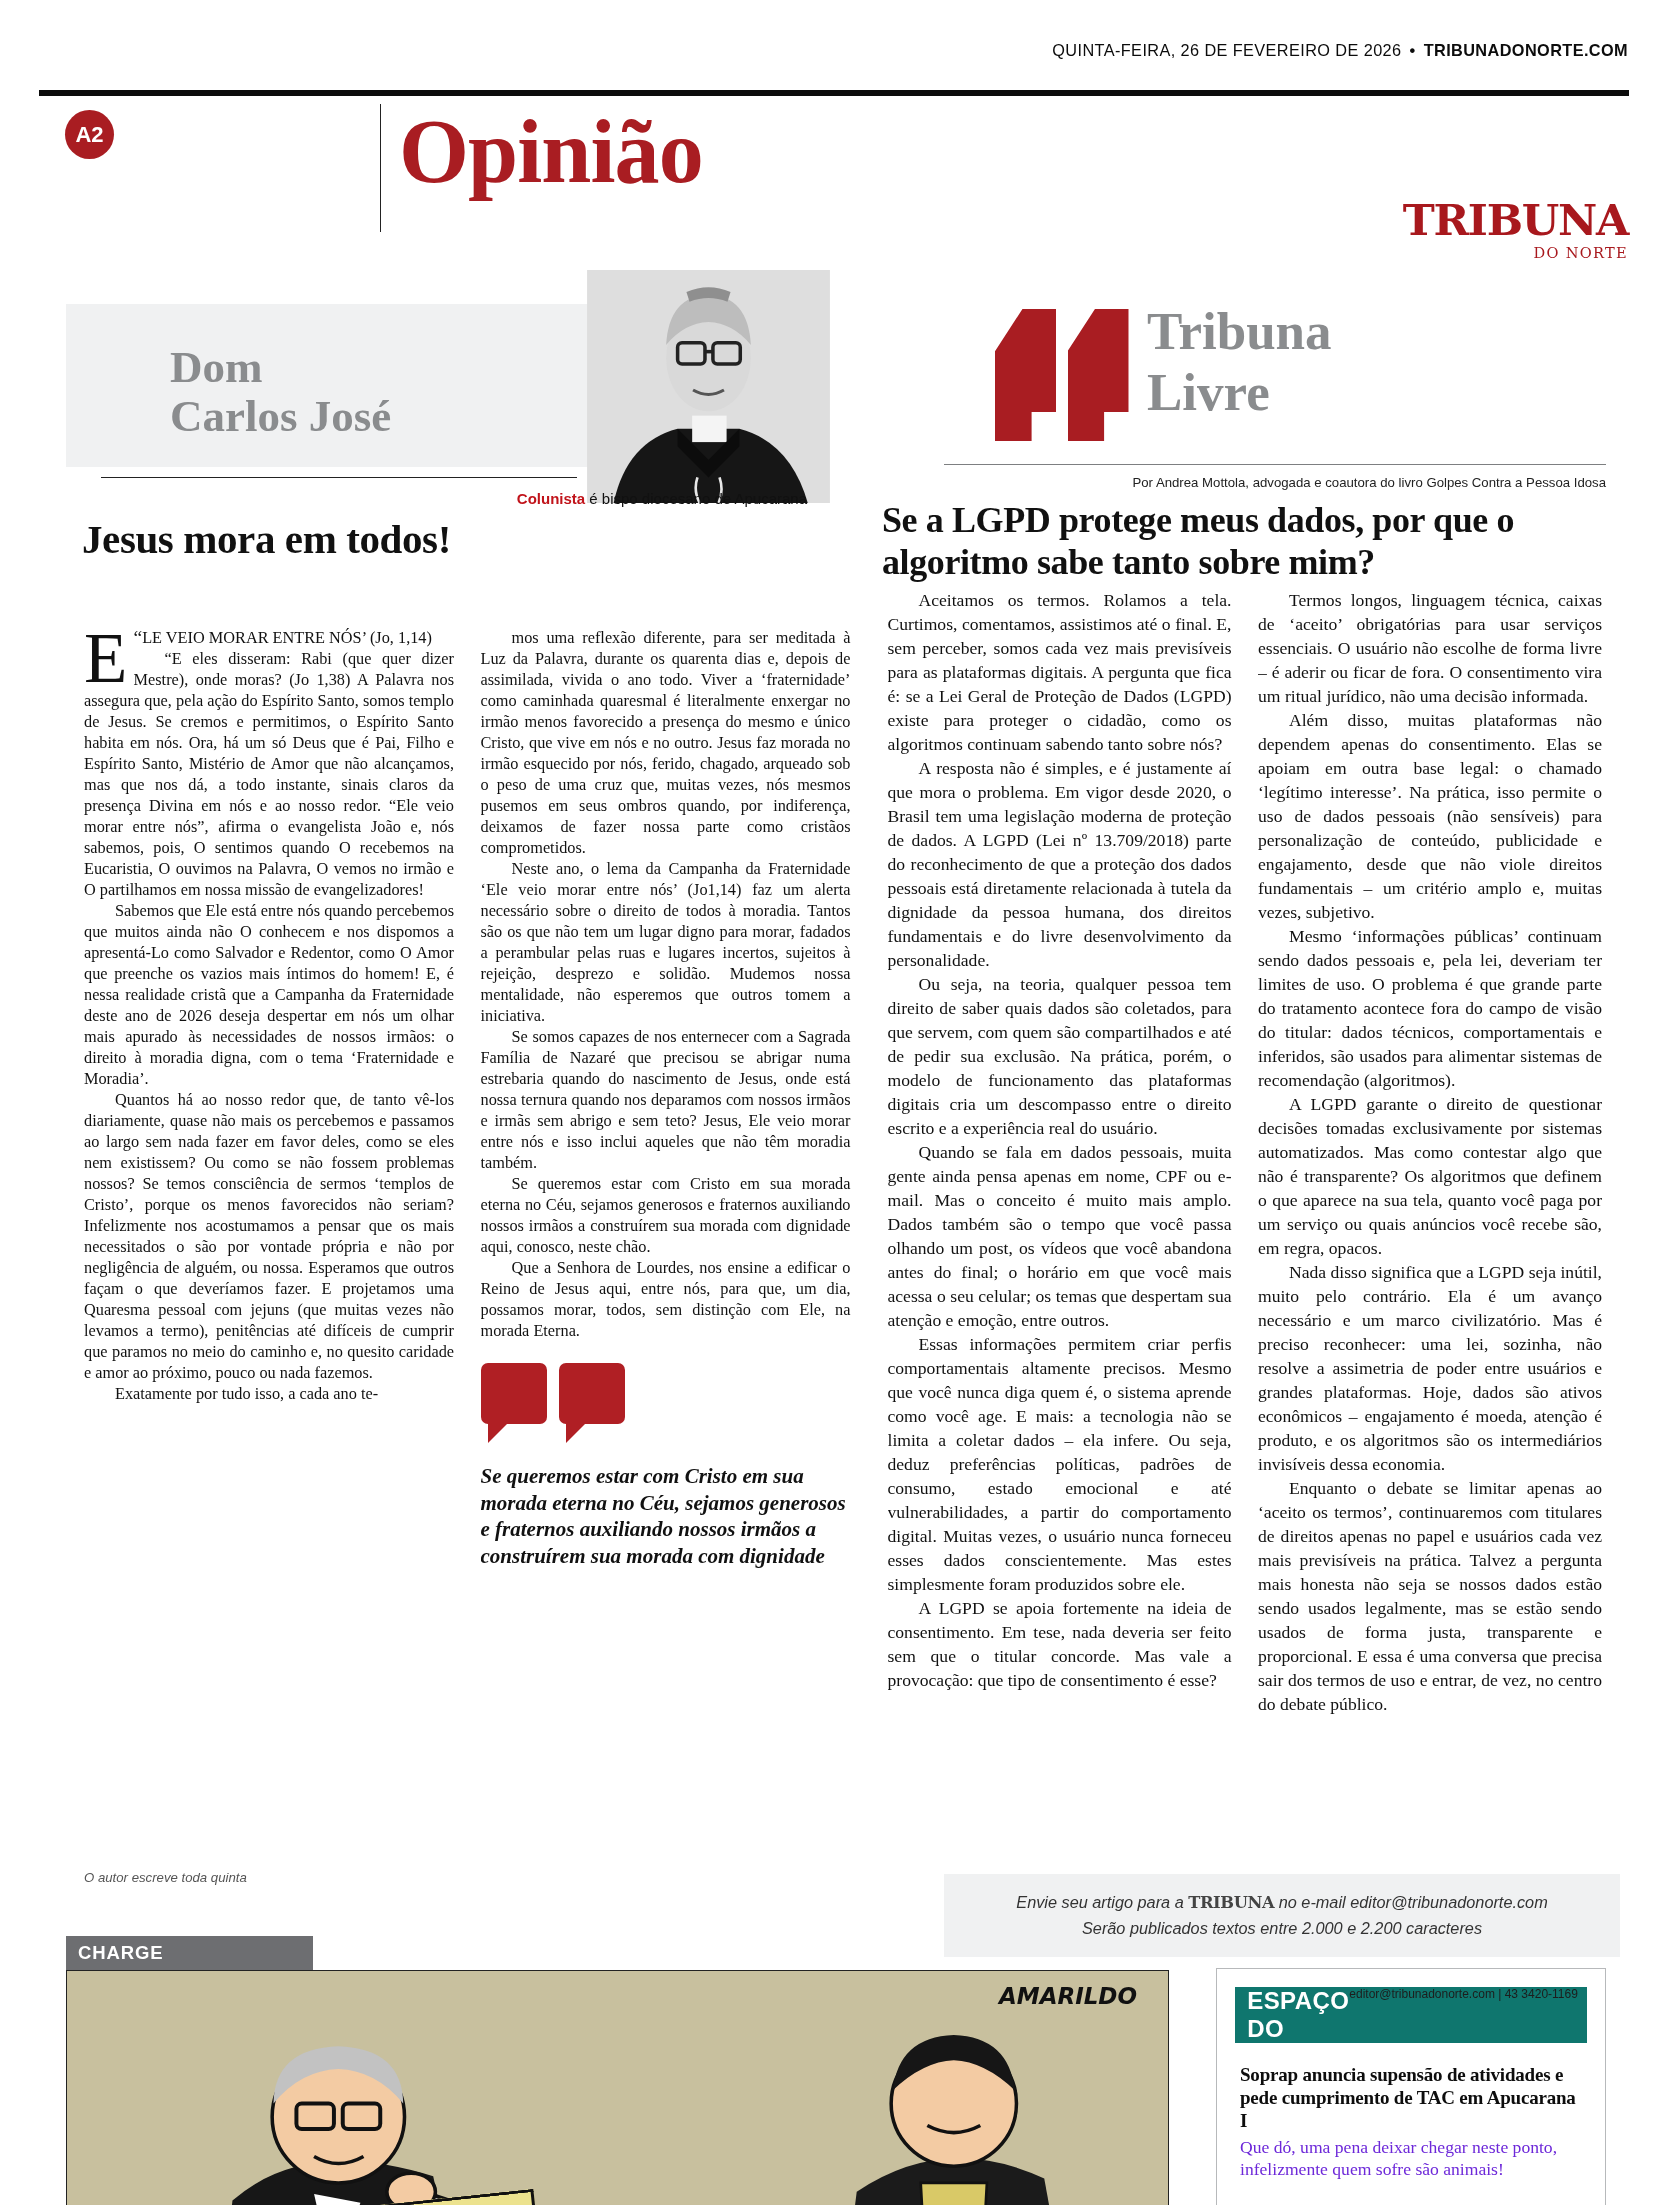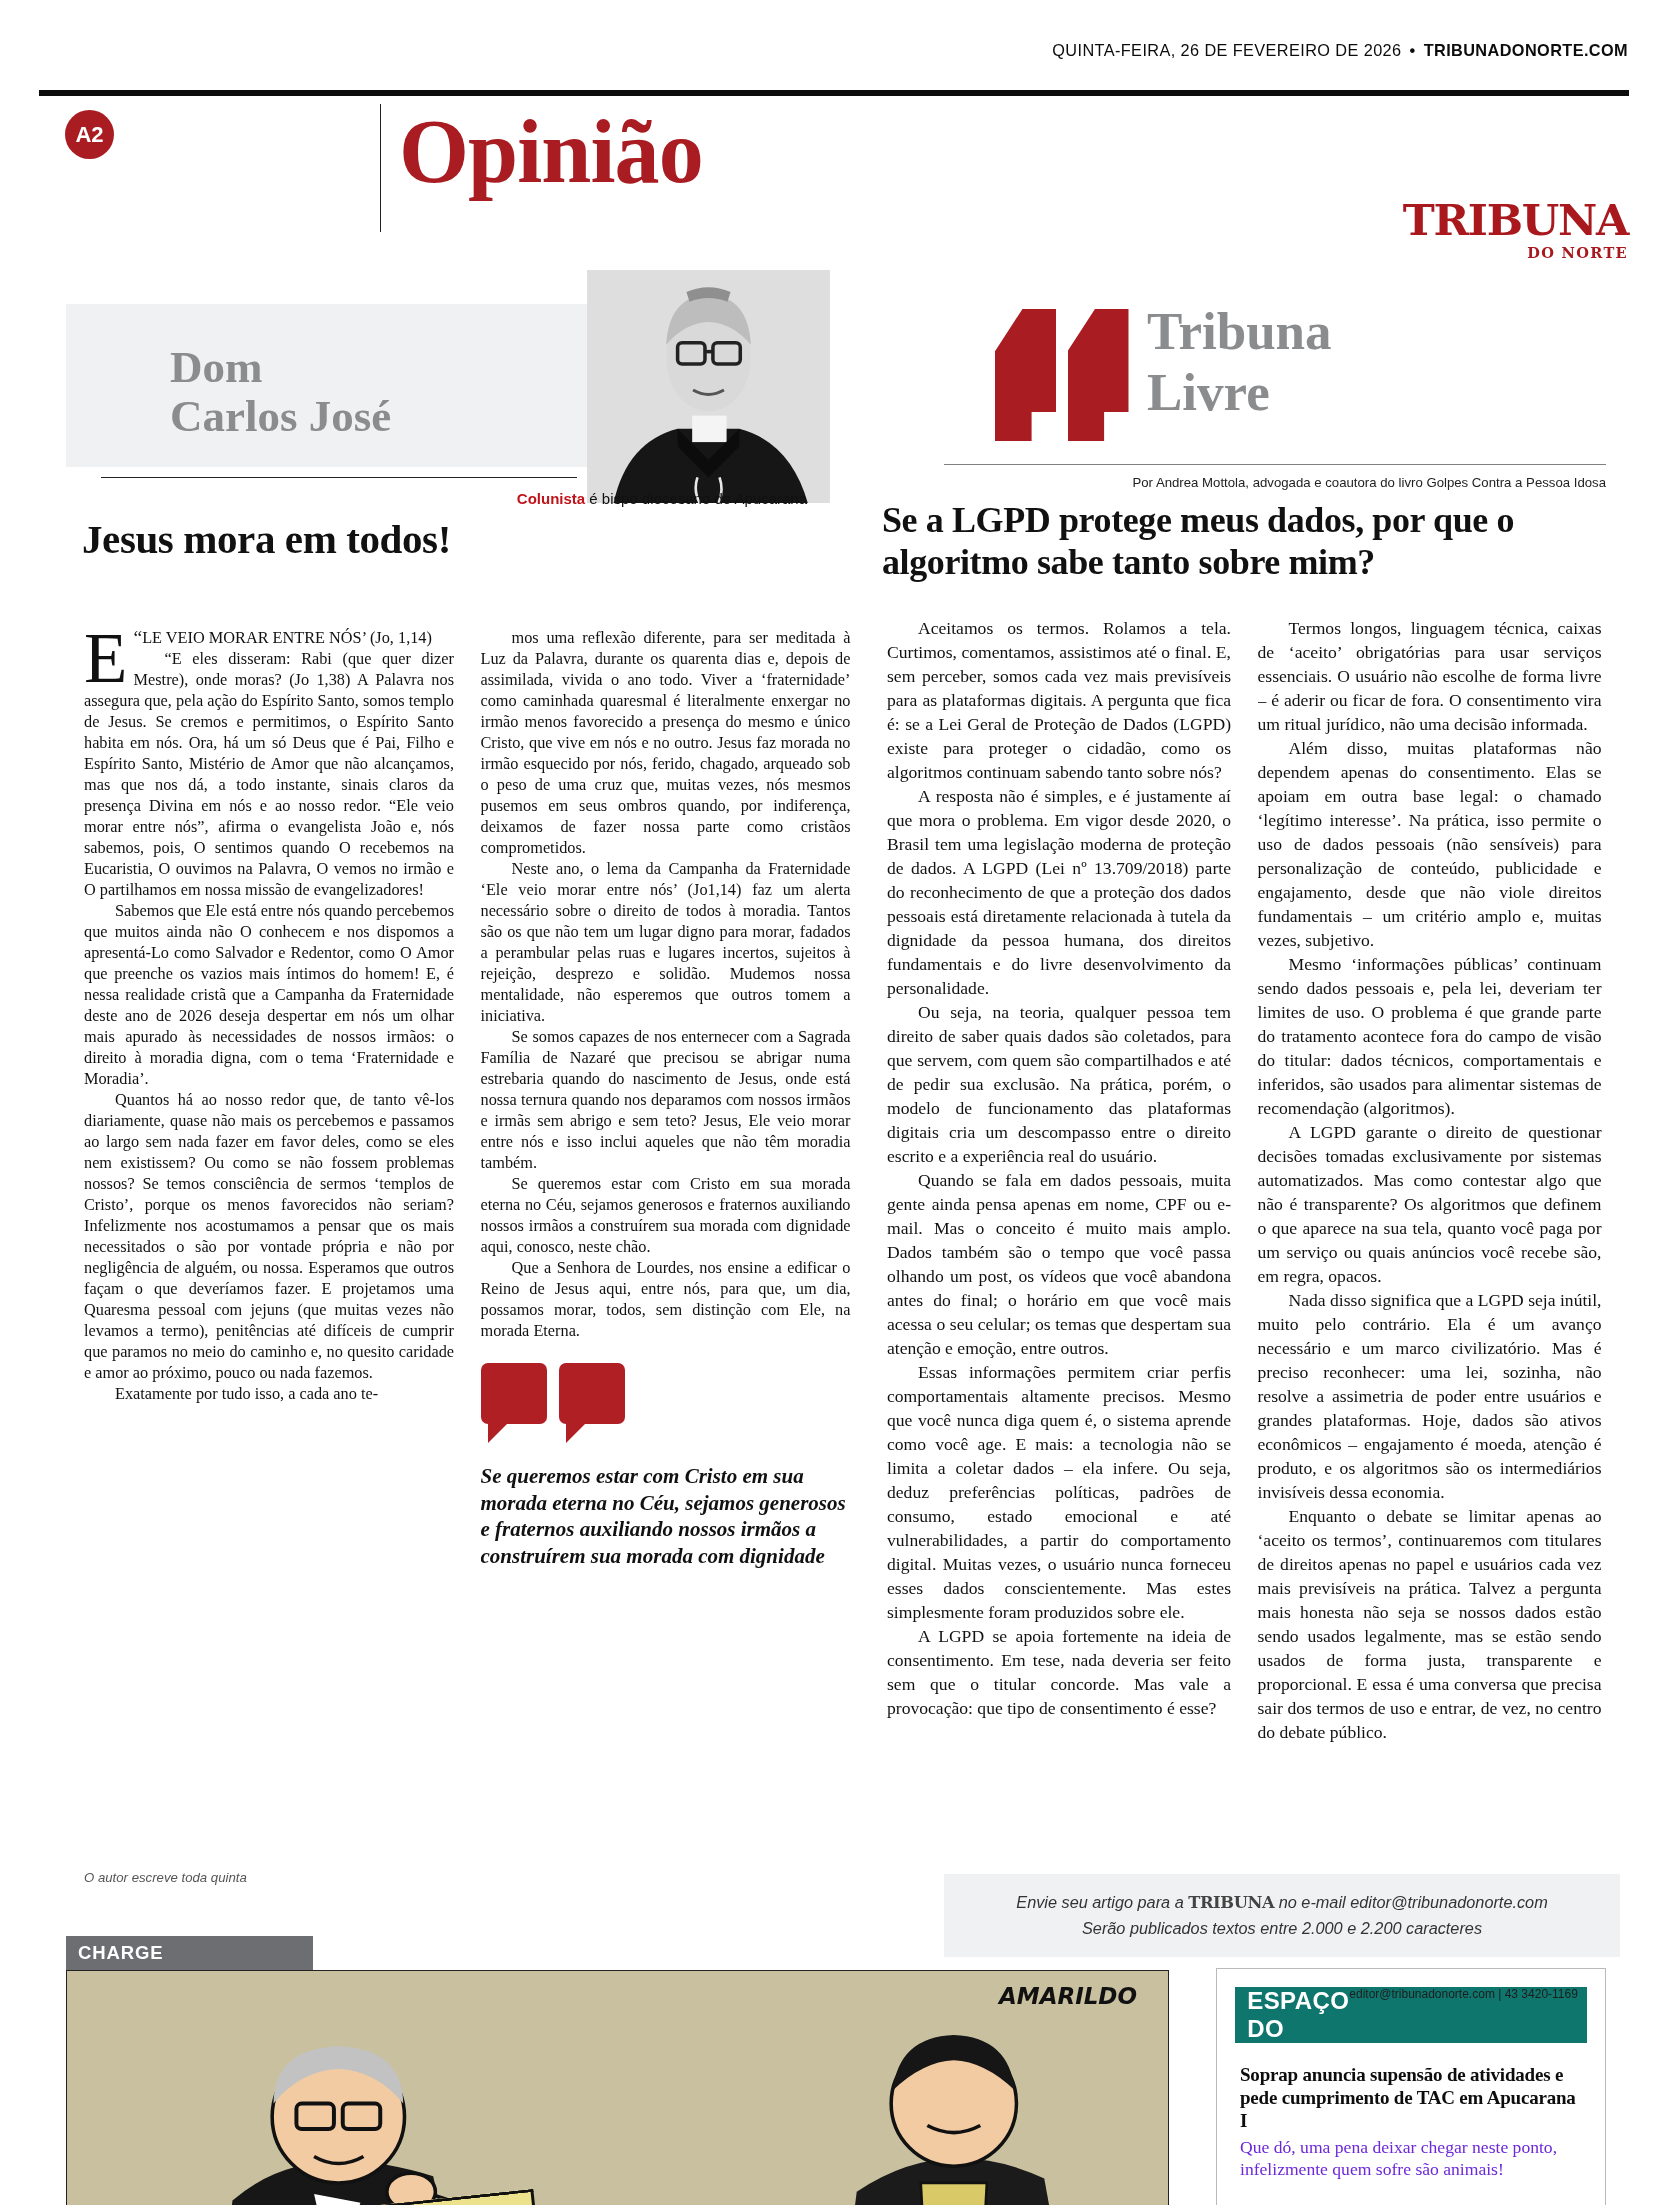--- a/index.html
+++ b/index.html
@@ -9,21 +9,21 @@
   .topbar{right:39px;top:41px;font-family:"Liberation Sans","DejaVu Sans",sans-serif;font-size:16.3px;letter-spacing:0.4px;color:#0c0c0c;white-space:nowrap;}
   .topbar .site{font-weight:bold;}
   .topbar .dot{font-weight:bold;padding:0 8px;}
   .rule-top{left:39px;top:90px;width:1590px;height:5.7px;background:#0c0c0c;}
   .badge{left:65px;top:110px;width:49px;height:49px;border-radius:50%;background:#a91d22;color:#fff;
          font-family:"Liberation Sans",sans-serif;font-weight:bold;font-size:22px;display:flex;align-items:center;justify-content:center;}
   .vline{left:380px;top:104px;width:1.3px;height:128px;background:#222;}
   .section-title{left:399px;top:107px;font-size:90px;font-weight:bold;color:#a91d22;line-height:1;letter-spacing:-0.9px;}
   .logo{right:39px;top:199px;text-align:right;color:#a8181d;font-family:"DejaVu Serif","Liberation Serif",serif;}
   .logo .l1{font-size:43px;font-weight:bold;letter-spacing:-1.3px;line-height:1;}
-  .logo .l2{font-size:14.6px;font-weight:bold;letter-spacing:1.3px;margin-top:1.8px;}
+  .logo .l2{font-size:14.6px;font-weight:normal;letter-spacing:1.3px;margin-top:1.8px;}
   
   .band{left:66px;top:304px;width:763px;height:163px;background:#f0f1f2;}
   .author-name{left:170px;top:327px;font-weight:bold;font-size:45px;line-height:49px;color:#8a8c8e;margin-top:16px;}
   .name-rule{left:101px;top:477px;width:476px;height:1.3px;background:#222;}
   .photo{left:587px;top:270px;width:243px;height:233px;}
   .caption{left:441px;top:490px;width:366px;text-align:right;font-family:"Liberation Sans",sans-serif;font-size:15px;color:#111;}
   .caption .role{color:#c1131a;font-weight:bold;}
   
   .la-title{left:82px;top:515px;font-size:41px;font-weight:bold;letter-spacing:-0.4px;}
   .la-body{left:84px;top:627px;width:767px;height:1231px;display:flex;gap:26.5px;}
@@ -37,21 +37,21 @@
   .pq-icon::after{content:"";position:absolute;left:7px;bottom:-19.4px;border:11.5px solid transparent;border-top-color:#b01f24;border-left-color:#b01f24;}
   .pq-text{margin-top:34px;font-size:21px;line-height:26.5px;font-weight:bold;font-style:italic;text-align:left;}
   .la-footnote{left:84px;top:1870px;font-family:"Liberation Sans",sans-serif;font-style:italic;font-size:13.2px;color:#555;}
   
   .tl-quotes{left:995px;top:309px;display:flex;gap:11.5px;}
   .tl-q{width:61px;height:132px;background:#a91d22;clip-path:polygon(0 32%,45% 0,100% 0,100% 78%,60% 78%,60% 100%,0 100%);}
   .tl-name{left:1147px;top:301px;font-weight:bold;font-size:53px;line-height:61px;color:#8a8c8e;}
   .tl-rule{left:944px;top:464px;width:662px;height:1.3px;background:#7d7f81;}
   .tl-byline{left:944px;top:475px;width:662px;text-align:right;font-family:"Liberation Sans",sans-serif;font-size:13.2px;color:#222;}
   .ra-title{left:882px;top:499px;width:750px;font-size:36px;line-height:42px;font-weight:bold;letter-spacing:-0.4px;}
-  .ra-body{left:887px;top:616px;width:715px;height:1253px;display:flex;gap:26.5px;}
+  .ra-body{left:887px;top:588px;width:715px;height:1253px;display:flex;gap:26.5px;justify-content:flex-end;}
   .ra-body .col{width:344px;font-size:17.6px;line-height:24px;}
   .submit-box{left:944px;top:1874px;width:676px;height:83px;background:#f0f1f2;font-family:"Liberation Sans",sans-serif;
               font-style:italic;font-size:16.3px;color:#333;display:flex;flex-direction:column;justify-content:center;align-items:center;line-height:25.6px;}
   .submit-box .brand{font-style:normal;font-weight:bold;font-family:"DejaVu Serif",serif;letter-spacing:-0.4px;color:#444;}
   
   .charge-bar{left:66px;top:1936px;width:247px;height:34px;background:#6d6e71;color:#fff;font-family:"Liberation Sans",sans-serif;
               font-weight:bold;font-size:18.5px;letter-spacing:0.9px;display:flex;align-items:center;padding-left:12px;box-sizing:border-box;}
   .cartoon{left:66px;top:1970px;width:1103px;height:642px;background:#c8c09e;border:1.3px solid #222;box-sizing:border-box;overflow:hidden;}
   .signature{position:absolute;right:31px;top:11.5px;font-family:"DejaVu Sans",sans-serif;font-weight:bold;font-style:italic;font-size:23px;color:#111;}
   .paper{position:absolute;left:293px;top:227px;width:185px;height:399px;background:#ece28e;border:3.1px solid #111;border-left:7px dashed #111;

